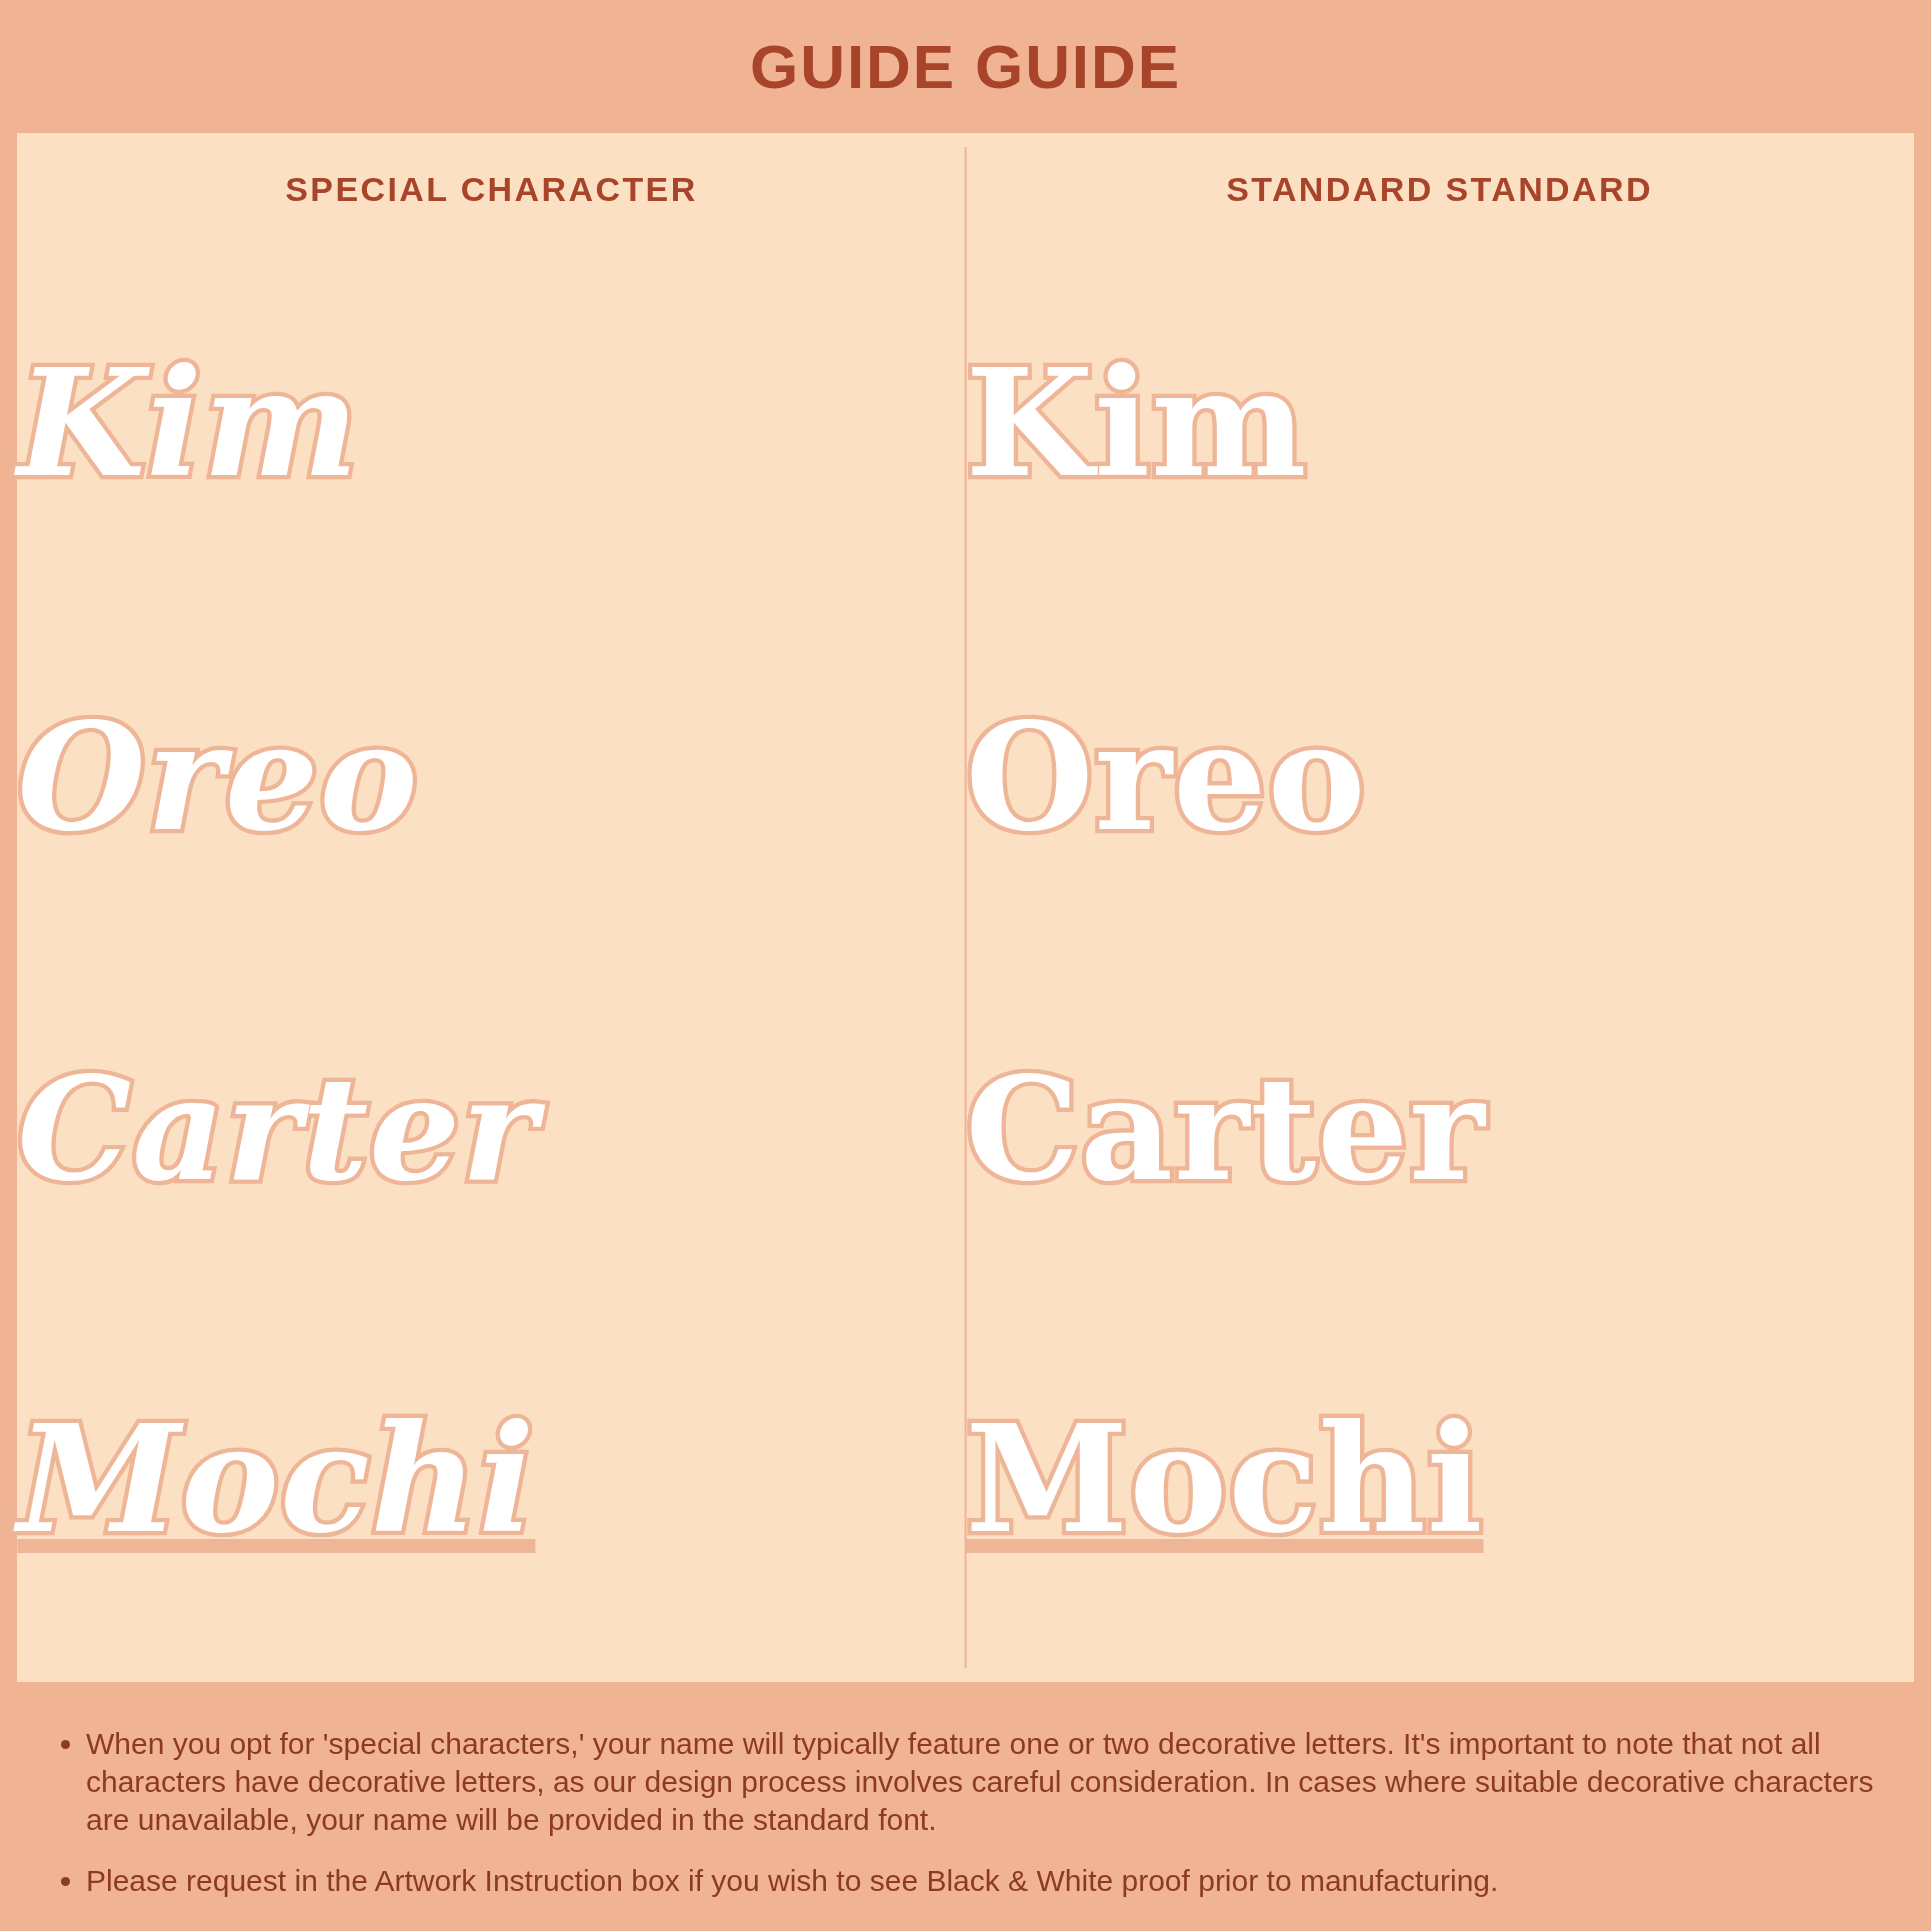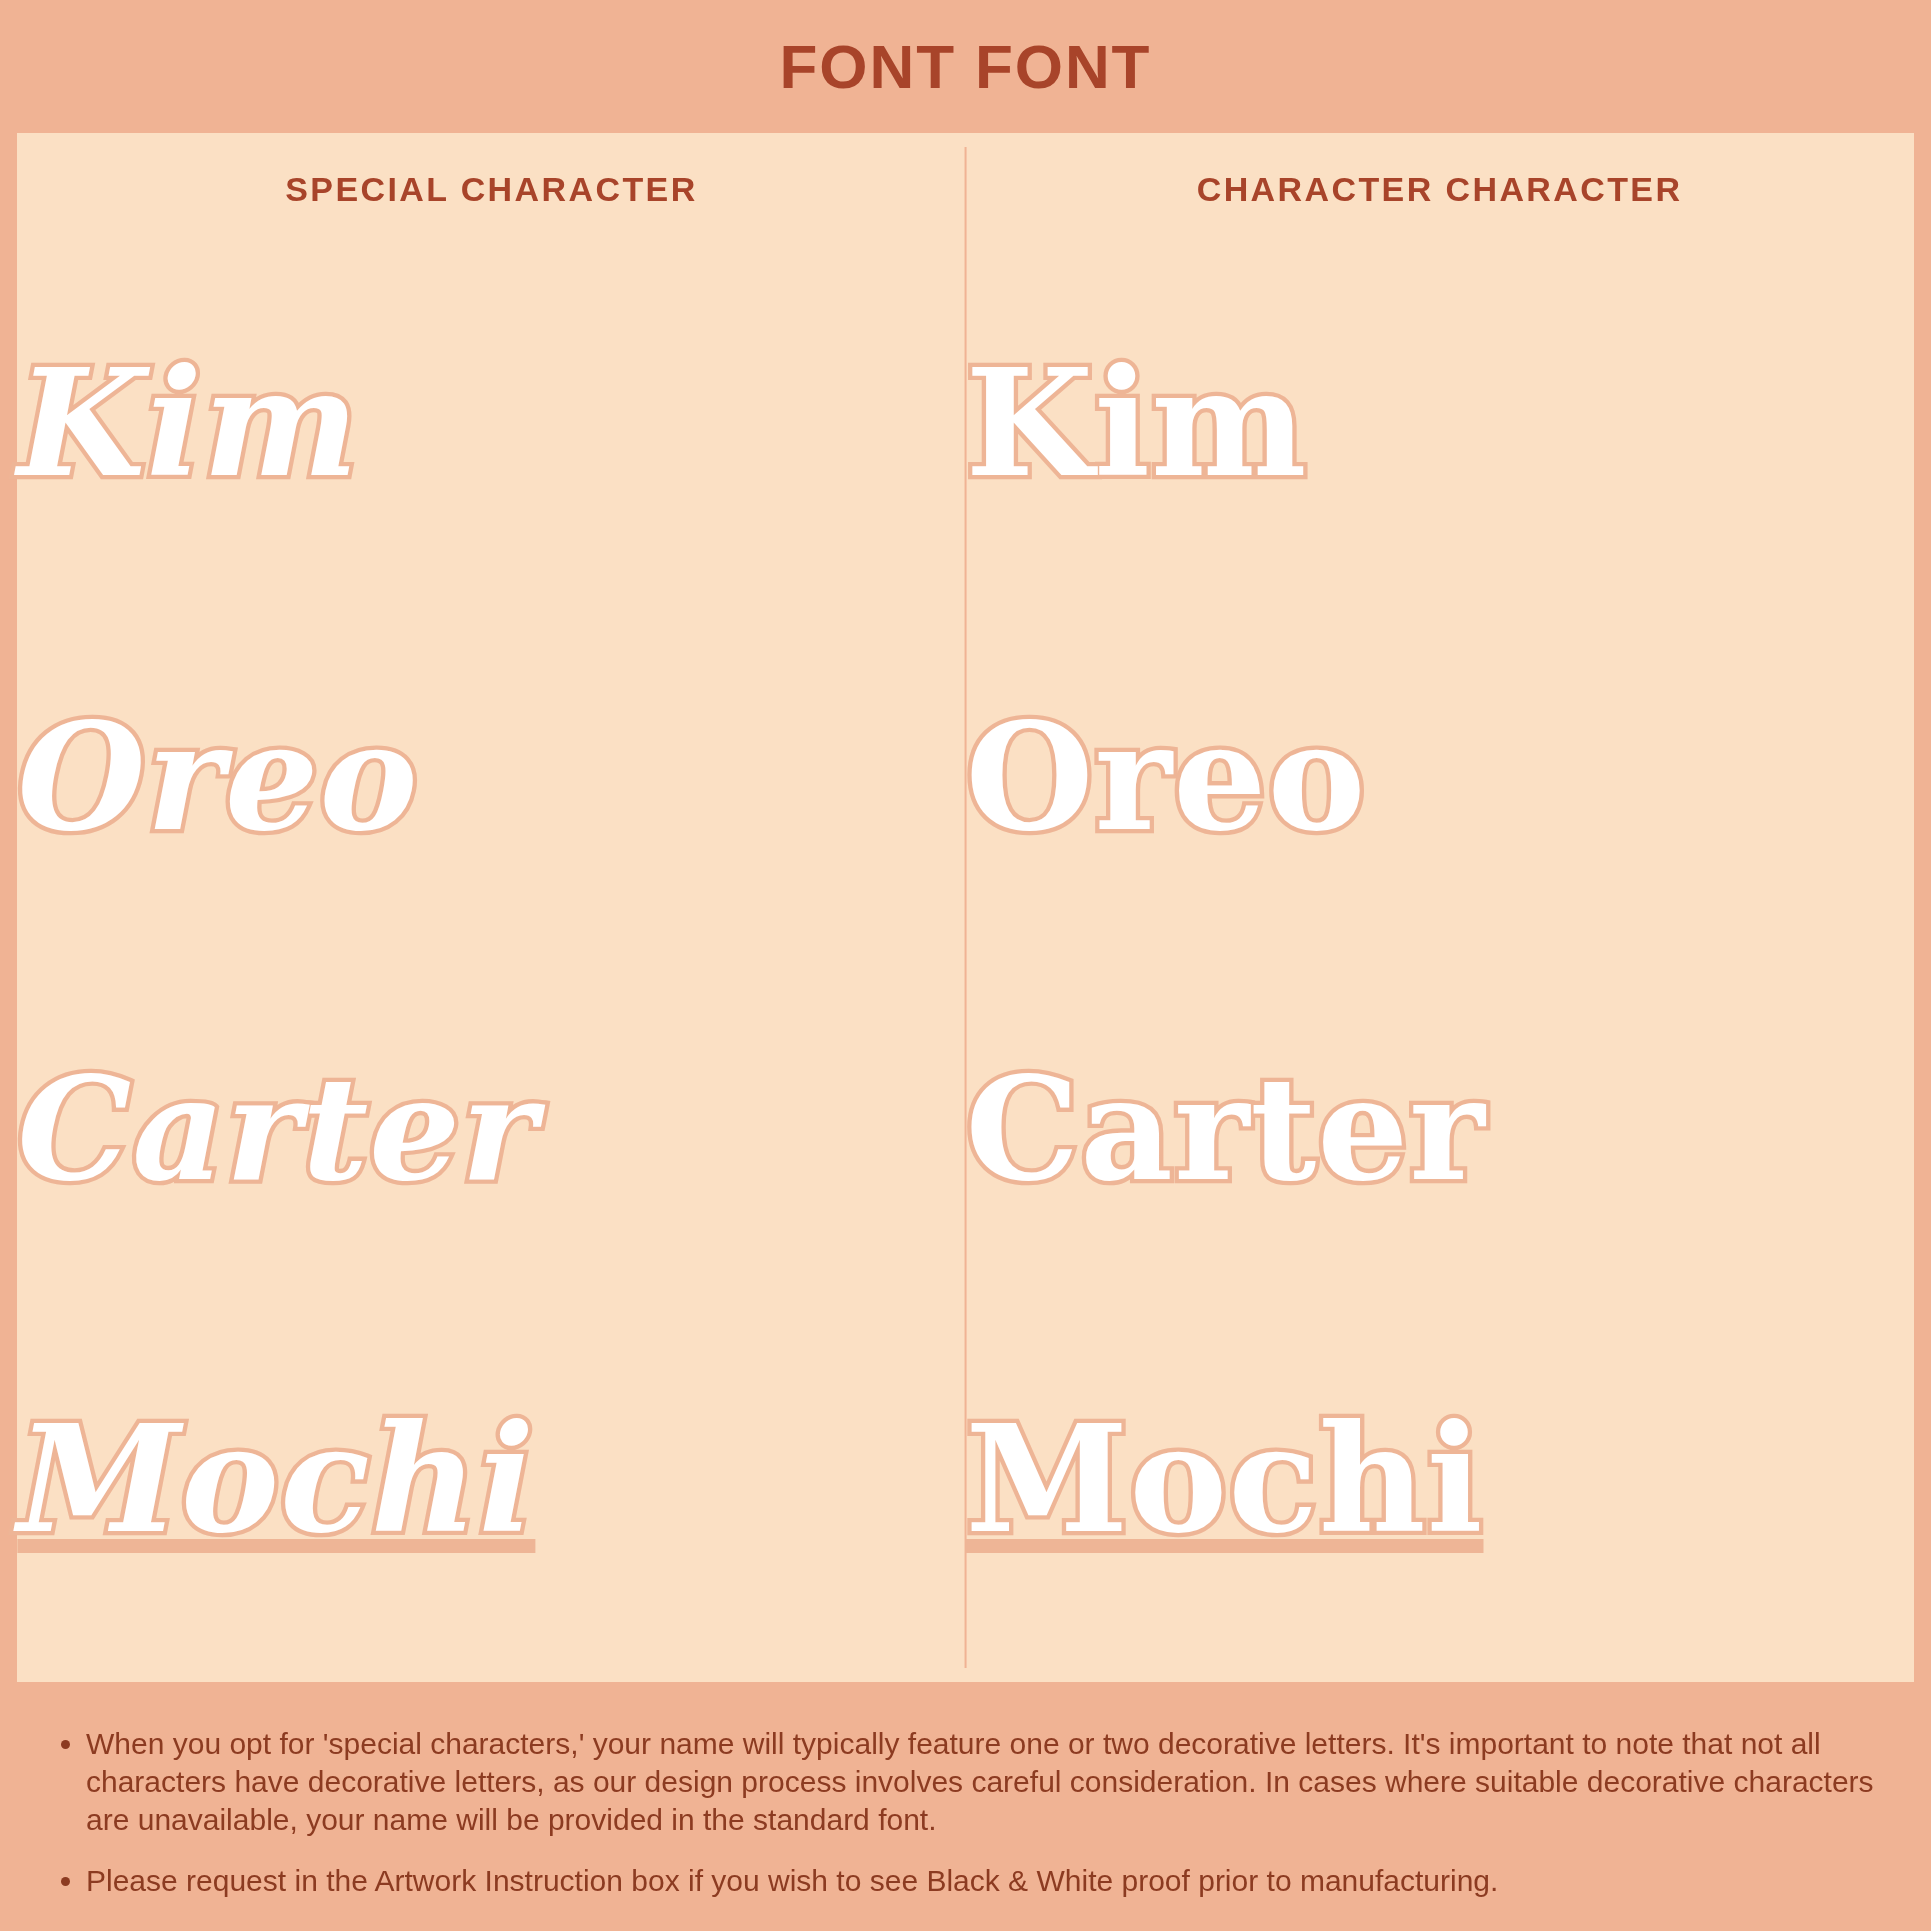--- a/index.html
+++ b/index.html
@@ -124,39 +124,39 @@
     margin-bottom: 5.8px;
     margin-top: 22px;
   }
 </style>
 </head>
 <body>
 
 <div class="page">
 
   <div class="header">
-    <div class="header-title">FONT FONT</div>
+    <div class="header-title">GUIDE GUIDE</div>
   </div>
 
   <div class="panel">
 
     <div class="divider"></div>
 
     <div class="column">
       <div class="col-title">SPECIAL CHARACTER</div>
       <div class="samples">
         <div class="sample fancy s-kim">Kim</div>
         <div class="sample fancy s-oreo">Oreo</div>
         <div class="sample fancy s-carter">Carter</div>
         <div class="sample fancy s-mochi">Mochi</div>
       </div>
     </div>
 
     <div class="column">
-      <div class="col-title">CHARACTER CHARACTER</div>
+      <div class="col-title">STANDARD STANDARD</div>
       <div class="samples">
         <div class="sample s-kim">Kim</div>
         <div class="sample s-oreo">Oreo</div>
         <div class="sample s-carter">Carter</div>
         <div class="sample s-mochi">Mochi</div>
       </div>
     </div>
 
   </div>
 

